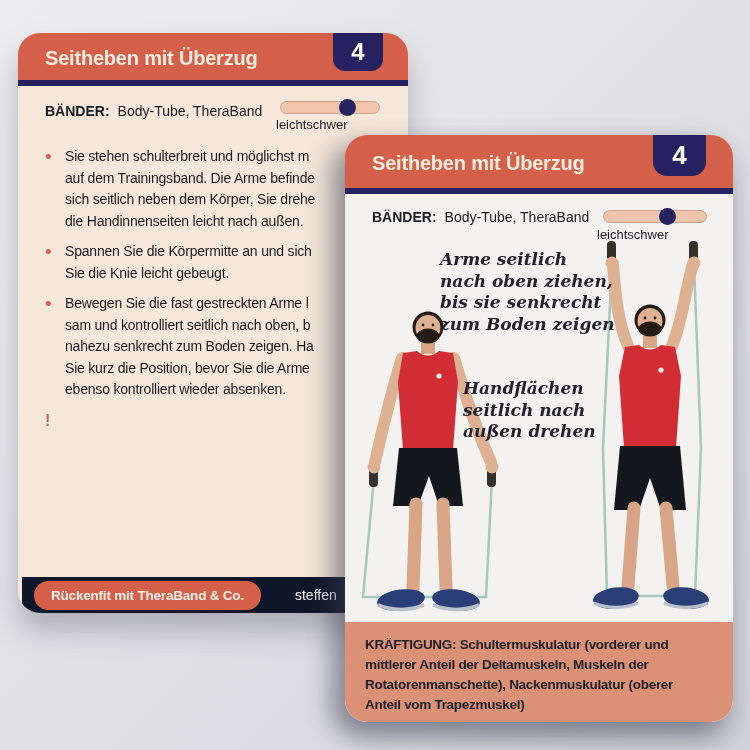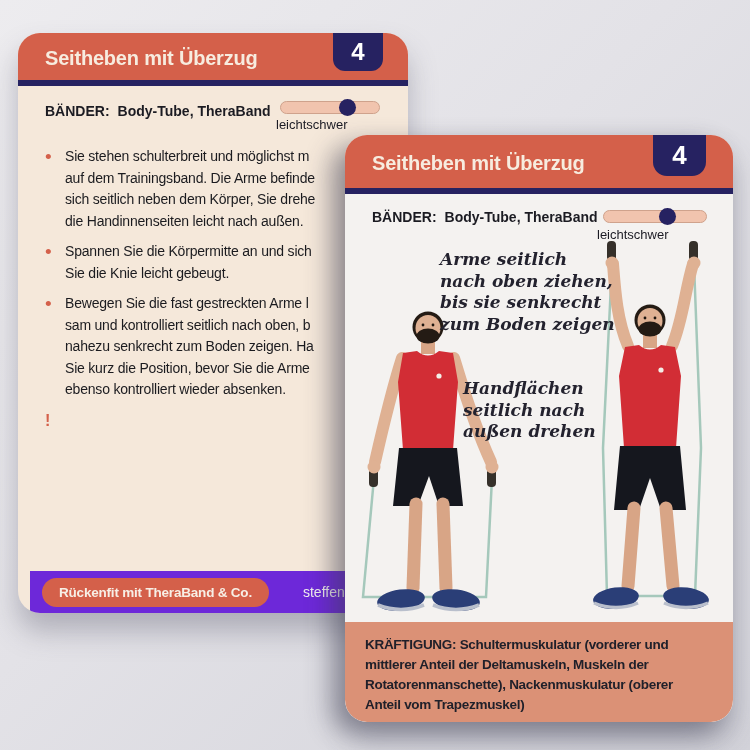--- a/index.html
+++ b/index.html
@@ -27,35 +27,35 @@
   .back .title{top:14px;}
   .front .title{top:17px;}
   .badge{position:absolute;top:0;background:#262261;color:#ffffff;font-weight:700;text-align:center;
          display:flex;align-items:center;justify-content:center;z-index:3;}
   .back .badge{right:25px;width:50px;height:38px;border-radius:0 0 12px 12px;font-size:24px;}
   .front .badge{right:27px;width:53px;height:41px;border-radius:0 0 14px 14px;font-size:26px;}
   .bands{position:absolute;left:27px;font-size:14px;color:#1b1b22;white-space:nowrap;}
   .back .bands{top:70px;}
   .front .bands{top:74px;}
   .bands-label{font-weight:700;margin-right:8px;}
-  .bands-value{font-weight:700;margin-top:48px;}
+  .bands-value{font-weight:400;margin-top:48px;}
   .slider{position:absolute;height:13px;background:#f1c4ae;border:1px solid #cfa28c;border-radius:7px;box-sizing:border-box;}
   .back .slider{left:262px;top:68px;width:100px;}
   .front .slider{left:258px;top:75px;width:104px;}
   .knob{position:absolute;top:-3px;width:17px;height:17px;border-radius:50%;background:#262261;}
   .slider-labels{position:absolute;display:flex;font-size:13px;color:#1b1b24;}
   .back .slider-labels{left:258px;top:84px;width:110px;}
   .front .slider-labels{left:252px;top:92px;width:116px;}
   .bullets{position:absolute;left:27px;top:113px;width:345px;}
   .bullet{display:flex;gap:8px;margin-bottom:9px;}
   .marker{flex:0 0 12px;color:#d4604a;}
   .marker.dot{font-size:19px;line-height:21.5px;}
   .marker.bang{font-weight:700;font-size:16px;line-height:21.5px;}
   .bullet p{margin:0;white-space:pre;font-size:14px;line-height:21.5px;color:#1b1b1f;letter-spacing:-0.2px;}
-  .foot{position:absolute;left:12px;right:0;bottom:0;height:42px;background:#6d28d9;display:flex;align-items:center;}
+  .foot{position:absolute;left:4px;right:0;bottom:0;height:36px;background:#0f172a;display:flex;align-items:center;}
   .pill{margin-left:12px;background:#d4604a;color:#f7efe6;font-weight:700;font-size:13.5px;letter-spacing:-0.2px;
         padding:7px 17px;border-radius:16px;white-space:nowrap;}
   .pub{color:#f2f0ef;font-size:14px;margin-left:34px;white-space:nowrap;text-align:center;}
   .photo-area{position:absolute;left:0;top:103px;width:388px;height:380px;}
   .annot{position:absolute;text-align:left;white-space:pre-line;z-index:4;
          font-family:"DejaVu Serif",serif;font-style:italic;font-weight:600;
          font-size:17px;line-height:21.5px;color:#23222e;}
   .annot1{left:95px;top:114px;width:195px;}
   .annot2{left:118px;top:243px;width:160px;}
   .kraeft{position:absolute;left:0;right:0;bottom:0;height:100px;background:#db9176;border-radius:0 0 22px 22px;

